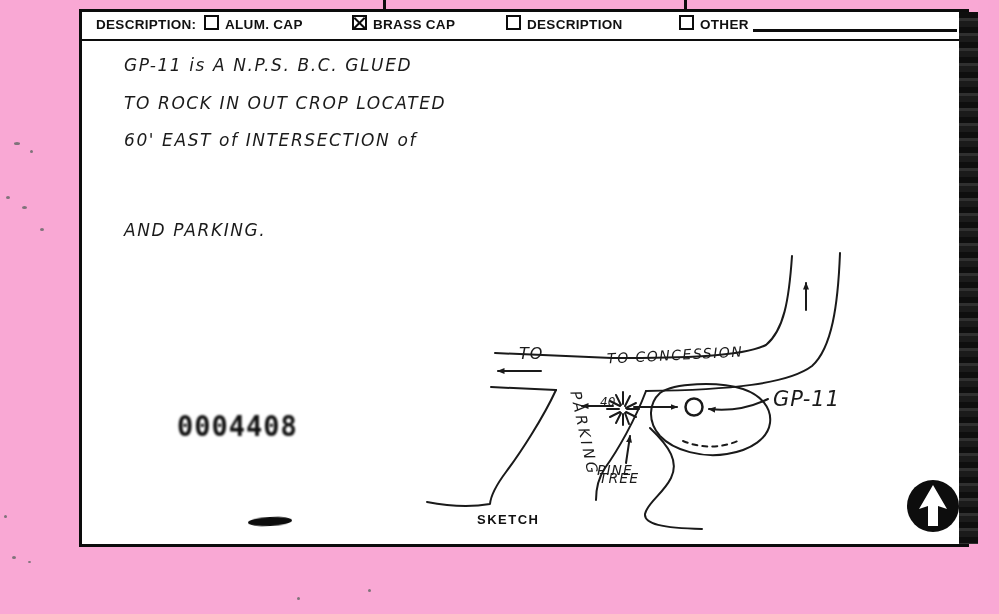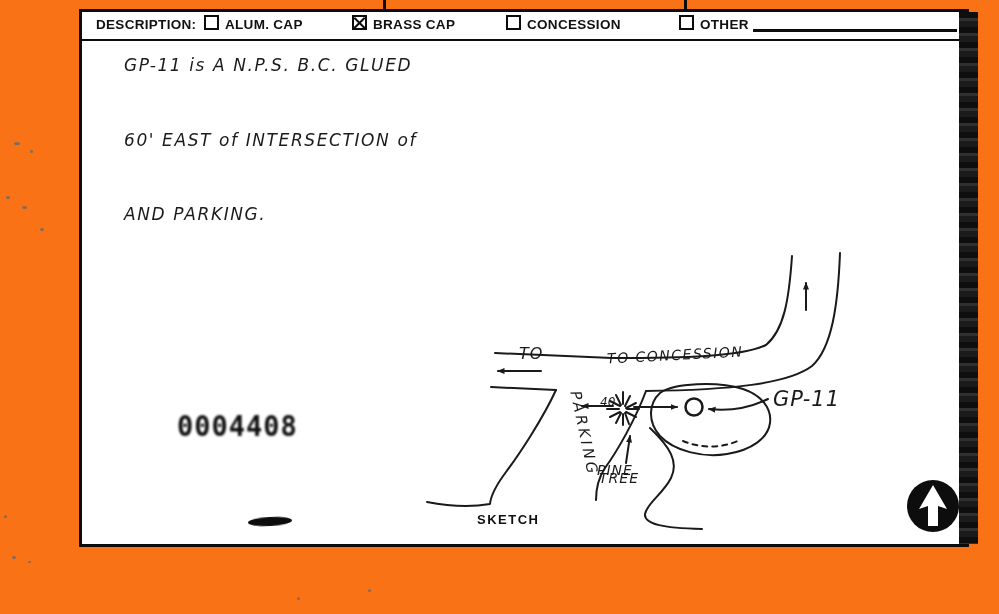--- a/index.html
+++ b/index.html
@@ -1,17 +1,17 @@
 <!DOCTYPE html>
 <html><head>
 <meta charset="utf-8">
 <style>
   *{box-sizing:border-box;margin:0;padding:0}
   html,body{background:#fff}
-  .page{position:relative;width:999px;height:614px;background:#f97316;overflow:hidden;
+  .page{position:relative;width:999px;height:614px;background:#f9a8d4;overflow:hidden;
         font-family:"Liberation Sans",sans-serif;color:#111}
   .abs{position:absolute}
 
   
   .form-box{left:79px;top:9px;width:890px;height:538px;border:3px solid #0c0c0c;background:#fff}
   .edge-strip{left:959px;top:12px;width:19px;height:532px;background:#181818;
       background-image:repeating-linear-gradient(180deg,#0e0e0e 0 6px,#303030 6px 9px,#1b1b1b 9px 15px)}
   .remnant{top:0;width:3px;height:10px;background:#0c0c0c}
   .desc-row-line{left:82px;top:39px;width:877px;height:2px;background:#0c0c0c}
 
@@ -63,29 +63,30 @@
 
   <div class="abs printed desc-label">DESCRIPTION:</div>
 
   <span class="abs cb" style="left:204px"></span>
   <span class="abs printed cb-label" style="left:225px">ALUM. CAP</span>
 
   <span class="abs cb checked" style="left:352px"></span>
   <span class="abs printed cb-label" style="left:373px">BRASS CAP</span>
 
   <span class="abs cb" style="left:506px"></span>
-  <span class="abs printed cb-label" style="left:527px">CONCESSION</span>
+  <span class="abs printed cb-label" style="left:527px">DESCRIPTION</span>
 
   <span class="abs cb" style="left:679px"></span>
   <span class="abs printed cb-label" style="left:700px">OTHER</span>
   <div class="abs other-line"></div>
 
   <div class="abs hand desc-line" style="top:55px">GP-11 is A N.P.S. B.C. GLUED</div>
+  <div class="abs hand desc-line" style="top:93px">TO ROCK IN OUT CROP LOCATED</div>
   <div class="abs hand desc-line" style="top:130px">60' EAST of INTERSECTION of</div>
-  <div class="abs hand desc-line" style="top:204px">AND PARKING.</div>
+  <div class="abs hand desc-line" style="top:220px">AND PARKING.</div>
 
   <svg class="abs sketch-svg" width="999" height="614" viewBox="0 0 999 614">
     <defs>
       <marker id="ah" markerWidth="9" markerHeight="8" refX="6.5" refY="3" orient="auto" markerUnits="userSpaceOnUse">
         <path d="M0,0 L7.5,3 L0,6 Z" fill="#1a1a1a"></path>
       </marker>
     </defs>
     <g fill="none" stroke="#1a1a1a" stroke-width="2" stroke-linecap="round" stroke-linejoin="round">
       <path d="M 792,256 C 789,300 784,330 766,345 C 742,357 680,358 612,358 L 495,353"></path>
       <path d="M 840,253 C 838,305 832,348 812,366 C 788,384 730,390 646,391"></path>

